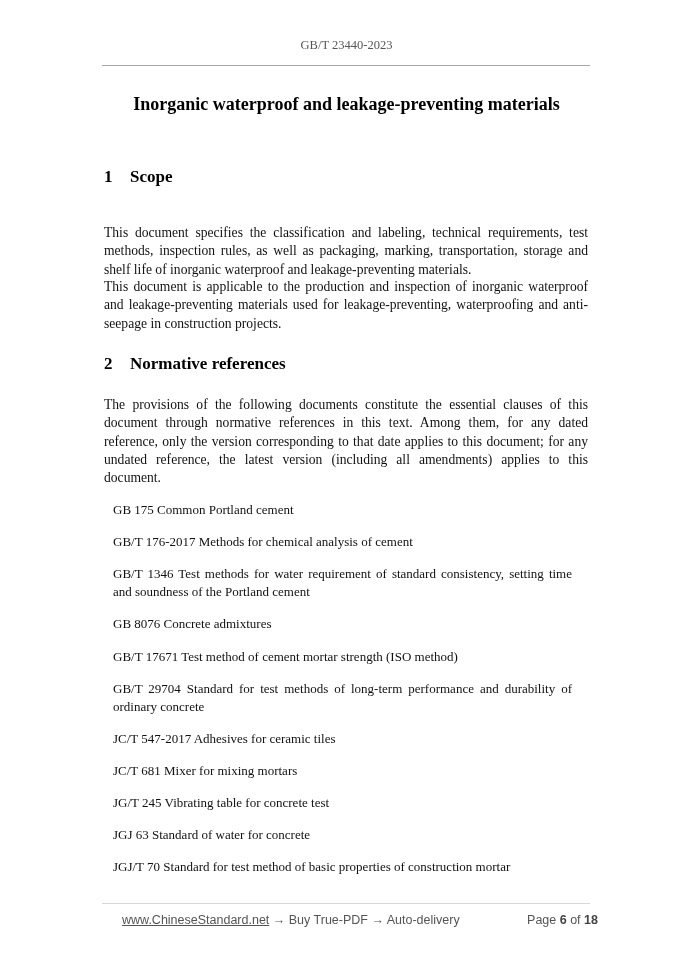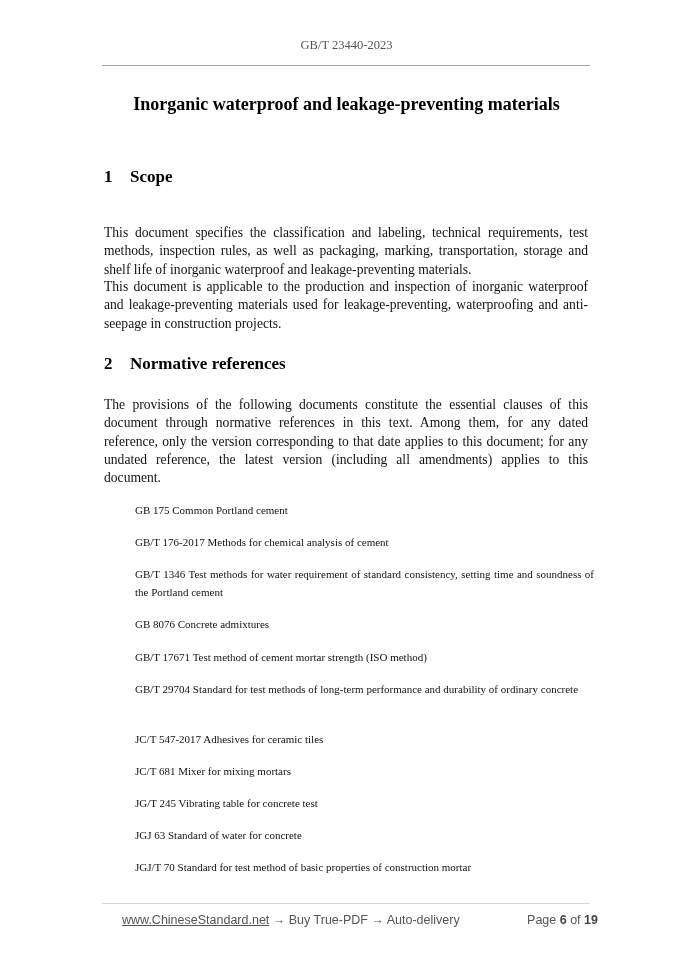--- a/index.html
+++ b/index.html
@@ -57,23 +57,23 @@
       position: absolute;
       left: 104px;
       width: 484px;
       font-size: 13.6px;
       line-height: 18.3px;
       text-align: justify;
       color: #111;
     }
     .ref {
       position: absolute;
-      left: 135px;
+      left: 113px;
       width: 459px;
-      font-size: 11px;
+      font-size: 13px;
       line-height: 18.3px;
       text-align: justify;
       color: #111;
     }
     .footer-rule {
       position: absolute;
       top: 903px;
       left: 102px;
       width: 488px;
       height: 1px;
@@ -136,15 +136,15 @@
 <div class="ref" style="top:826px;">JGJ 63 Standard of water for concrete</div>
 <div class="ref" style="top:858px;">JGJ/T 70 Standard for test method of basic properties of construction mortar</div>
 
 <div class="footer-rule"></div>
 <div class="footer">
   <a>www.ChineseStandard.net</a><span> → </span><span>Buy True-PDF</span><span> → </span><span>Auto-delivery</span>
   <span class="pager">
     <span>Page</span>
     <b>6</b>
     <span>of</span>
-    <b>19</b>
+    <b>18</b>
   </span>
 </div>
 
 </body></html>

